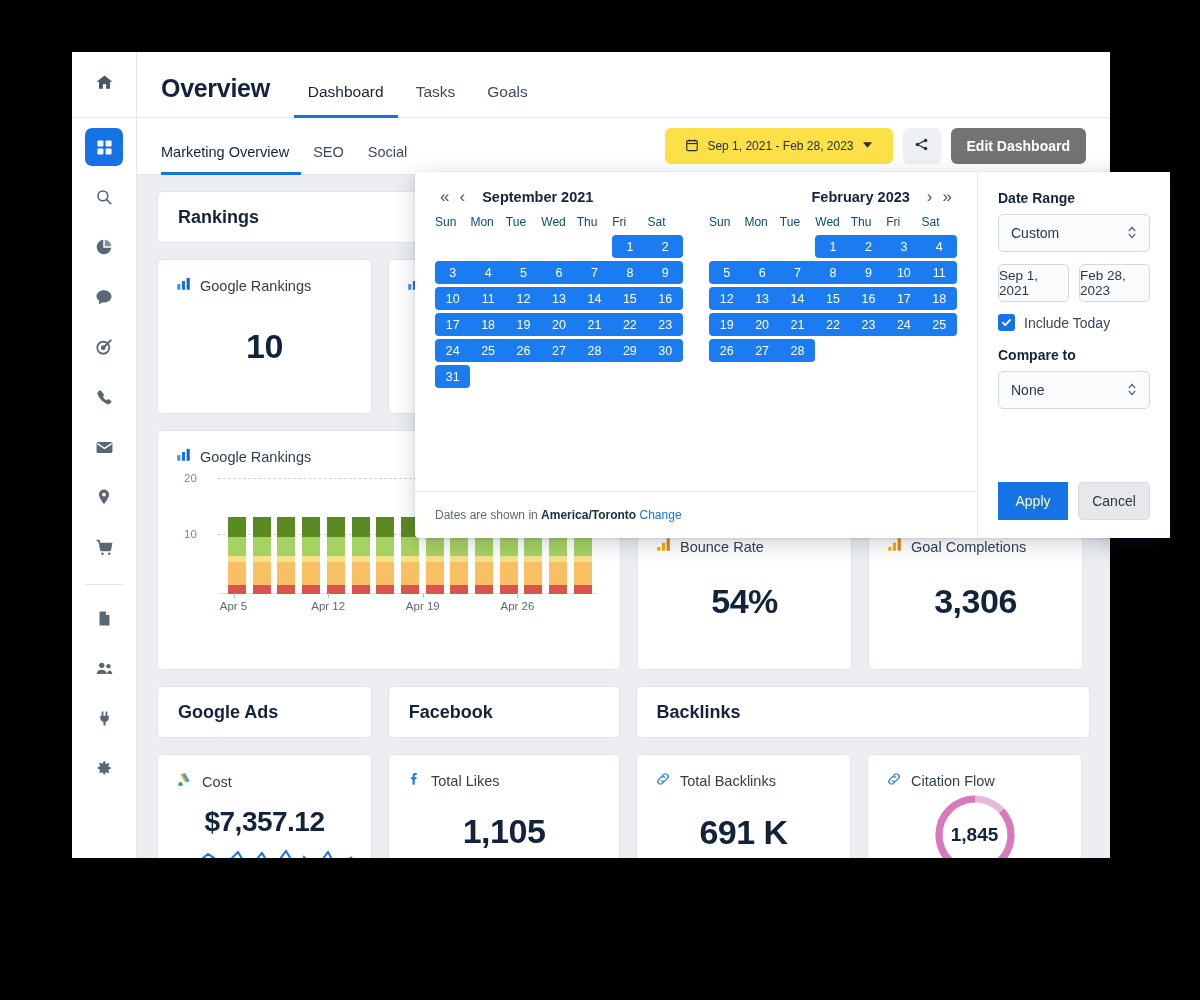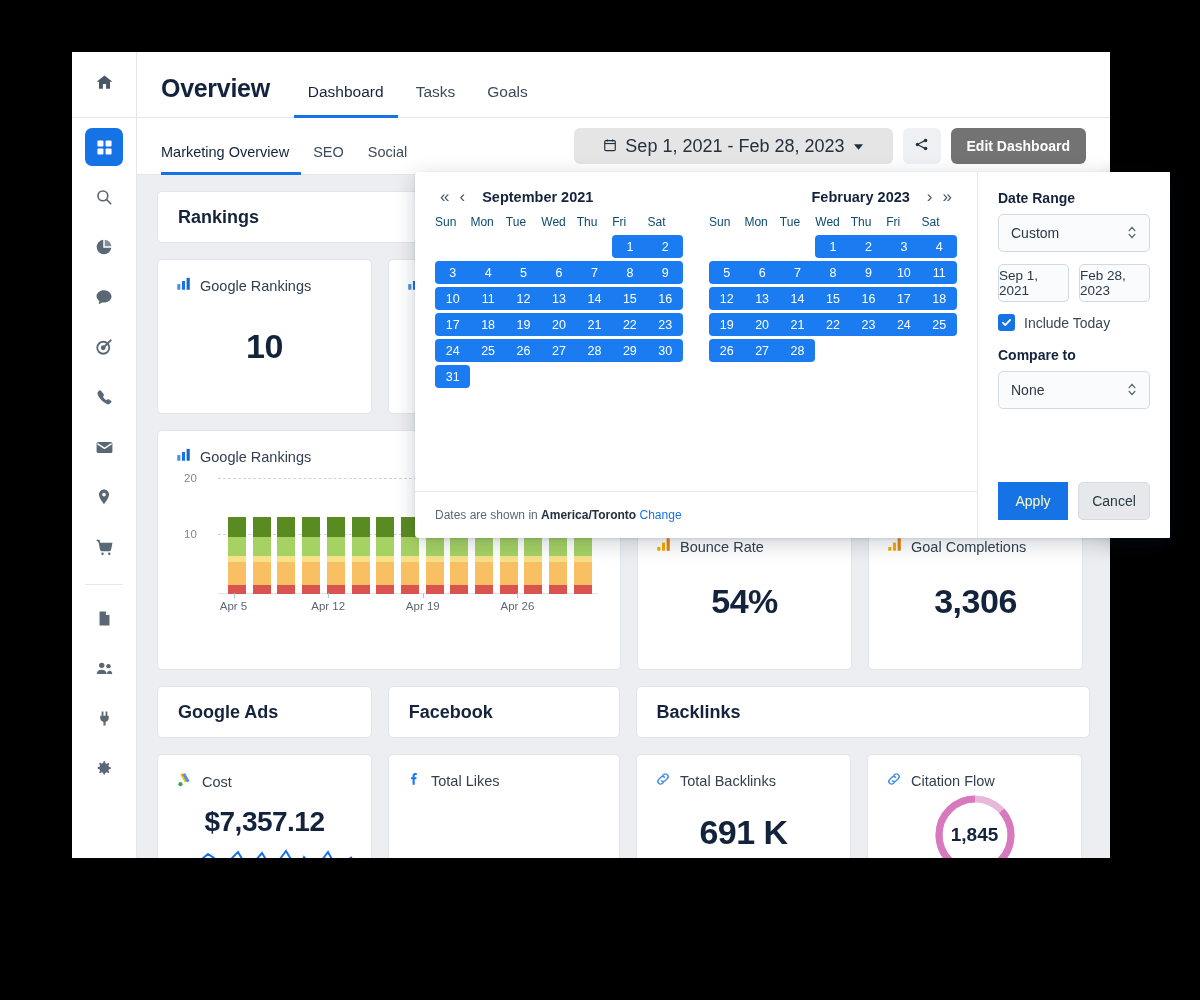--- a/index.html
+++ b/index.html
@@ -68,23 +68,23 @@
   .subtab {
     font-size: 14.5px; color: #3d4a5c; padding: 0 12px 12px;
     border-bottom: 3px solid transparent; position: relative; top: 1px;
   }
   .subtab:first-child { padding-left: 0; }
   .subtab.active { color: #14233c; border-bottom-color: #1573e6; }
   .subbar-right { margin-left: auto; display: flex; align-items: center; gap: 10px; }
 
   .date-chip {
     display: flex; align-items: center; gap: 8px;
-    background: #e5e5e5; border-radius: 6px;
-    height: 36px; padding: 0 29px;
-    font-size: 18px; color: #23303f;
+    background: #fde047; border-radius: 6px;
+    height: 36px; padding: 0 20px;
+    font-size: 12px; color: #23303f;
   }
   .share-btn {
     width: 38px; height: 36px; background: #eef0f3; border-radius: 6px;
     display: flex; align-items: center; justify-content: center; color: #23303f;
   }
   .edit-btn {
     height: 36px; background: #737373; color: #fff;
     border-radius: 6px; padding: 0 16px; font-size: 14px; font-weight: bold;
     display: flex; align-items: center;
   }
@@ -608,20 +608,21 @@
 
         <div class="card kpi" style="width:232px;height:134px">
           <div class="kpi-head">
             <span>
               <svg width="15" height="15" viewBox="0 0 24 24" fill="#1877f2">
                   <path d="M15.6 3.3h-2.4c-2.6 0-4.3 1.7-4.3 4.4V10H6.5v3.2h2.4V22h3.4v-8.8h2.6l.5-3.2h-3.1V8c0-1 .3-1.6 1.6-1.6h1.7z"></path>
                 </svg>
             </span>
             <span class="kpi-label">Total Likes</span>
           </div>
+          <div class="kpi-value" style="margin-top:22px">1,105</div>
         </div>
 
         <div class="card kpi" style="width:215px;height:134px">
           <div class="kpi-head">
             <span>
               <svg width="16" height="16" viewBox="0 0 24 24" fill="none" stroke="#4a90e2" stroke-width="2.2" stroke-linecap="round">
                   <path d="M9.5 14.5a4 4 0 0 0 5.7 0l3.3-3.3a4 4 0 0 0-5.7-5.7l-1.3 1.3"></path>
                   <path d="M14.5 9.5a4 4 0 0 0-5.7 0l-3.3 3.3a4 4 0 0 0 5.7 5.7l1.3-1.3"></path>
                 </svg>
             </span>

